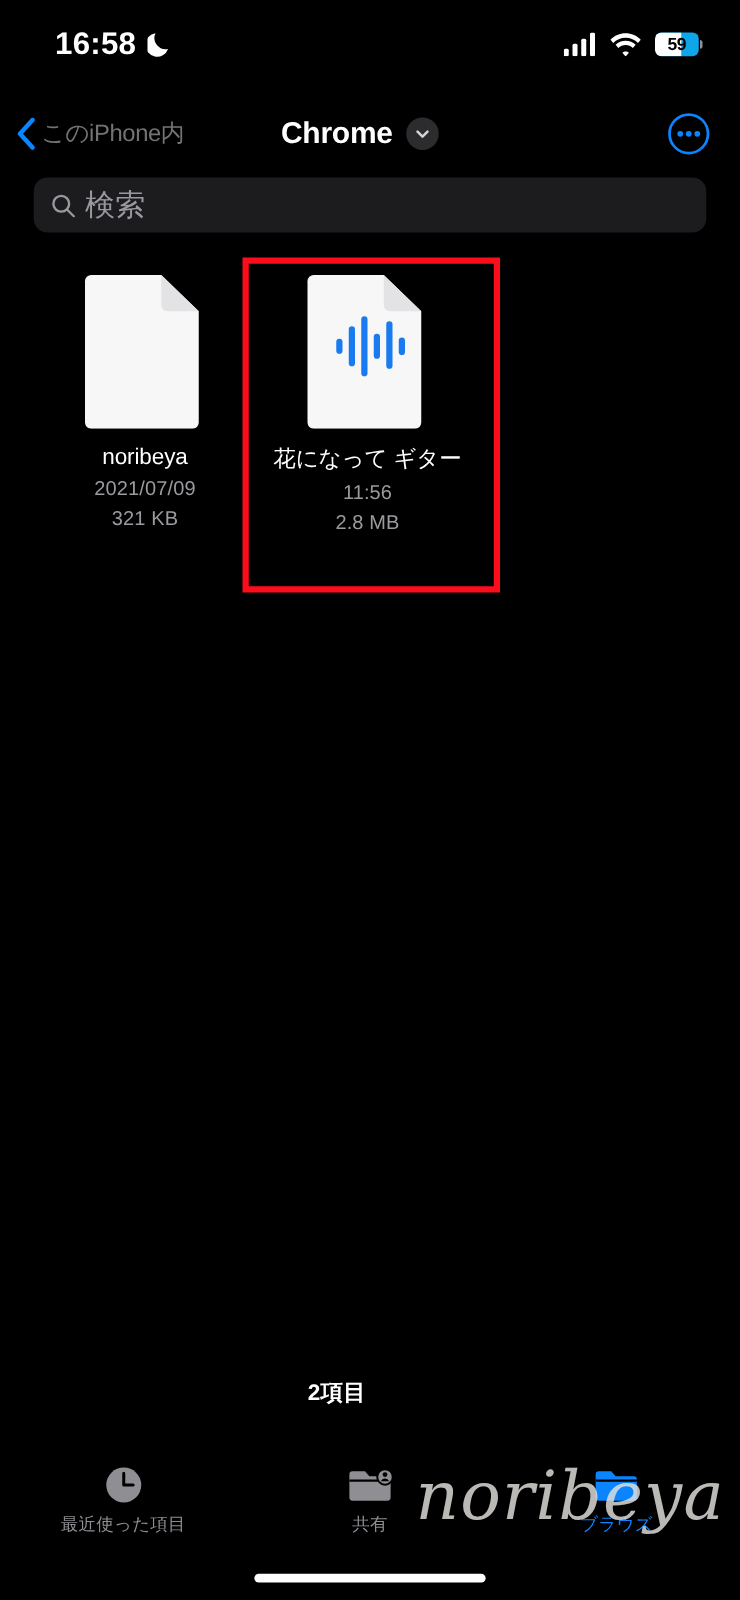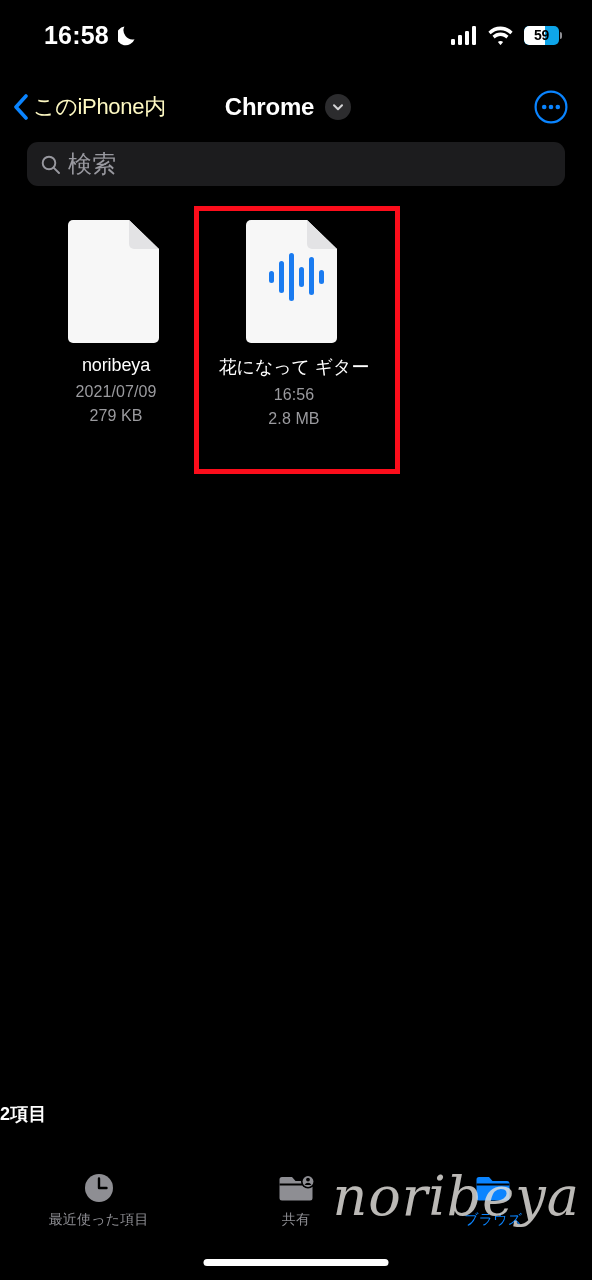--- a/index.html
+++ b/index.html
@@ -95,22 +95,22 @@
   }
   .nav-back {
     display: flex;
     align-items: center;
     gap: 4px;
     margin-left: 13px;
     cursor: pointer;
   }
   .chevron-left { width: 16px; height: 26px; display: block; }
   .nav-back-label {
-    color: #fef9c3;
-    font-size: 22px;
+    color: #737373;
+    font-size: 19px;
     letter-spacing: -0.3px;
   }
   .nav-title-wrap {
     position: absolute;
     left: 0; right: 16px;
     display: flex;
     align-items: center;
     justify-content: center;
     gap: 11px;
     pointer-events: none;
@@ -201,20 +201,21 @@
     width: 206px; height: 268px;
     border: 5px solid #fc0d1b;
     pointer-events: none;
   }
 
   
   .item-count {
     position: absolute;
     top: 1102px; left: 0;
     width: 539px;
+    text-align: center;
     font-size: 18px;
     font-weight: 700;
     color: #fff;
     letter-spacing: 0.2px;
   }
 
   
   .tab-bar {
     position: absolute;
     bottom: 0; left: 0;
@@ -348,40 +349,40 @@
 
   <div class="file-cell">
     <div class="file-icon-wrap">
       <svg class="file-doc-svg" viewBox="0 0 98 128">
         <path d="M6 5h56l30 29v89a5 5 0 0 1-5 5H6a5 5 0 0 1-5-5V10a5 5 0 0 1 5-5z" fill="#f7f7f7"></path>
         <path d="M62 5l30 29H67a5 5 0 0 1-5-5V5z" fill="#e3e3e5"></path>
       </svg>
     </div>
     <div class="file-name">noribeya</div>
     <div class="file-meta">2021/07/09</div>
-    <div class="file-meta">279 KB</div>
+    <div class="file-meta">321 KB</div>
   </div>
 
   <div class="file-cell">
     <div class="file-icon-wrap">
       <svg class="file-doc-svg" viewBox="0 0 98 128">
         <path d="M6 5h56l30 29v89a5 5 0 0 1-5 5H6a5 5 0 0 1-5-5V10a5 5 0 0 1 5-5z" fill="#f7f7f7"></path>
         <path d="M62 5l30 29H67a5 5 0 0 1-5-5V5z" fill="#e3e3e5"></path>
         <g fill="#1a7bf0">
           <rect x="24" y="56" width="5" height="12" rx="2.5"></rect>
           <rect x="34" y="46" width="5" height="32" rx="2.5"></rect>
           <rect x="44" y="38" width="5" height="48" rx="2.5"></rect>
           <rect x="54" y="52" width="5" height="20" rx="2.5"></rect>
           <rect x="64" y="42" width="5" height="38" rx="2.5"></rect>
           <rect x="74" y="55" width="5" height="14" rx="2.5"></rect>
         </g>
       </svg>
     </div>
     <div class="file-name">花になって ギター</div>
-    <div class="file-meta">16:56</div>
+    <div class="file-meta">11:56</div>
     <div class="file-meta">2.8 MB</div>
   </div>
 
 </div>
 
 <div class="highlight-box"></div>
 
 <div class="item-count">2項目</div>
 
 <div class="tab-bar">

